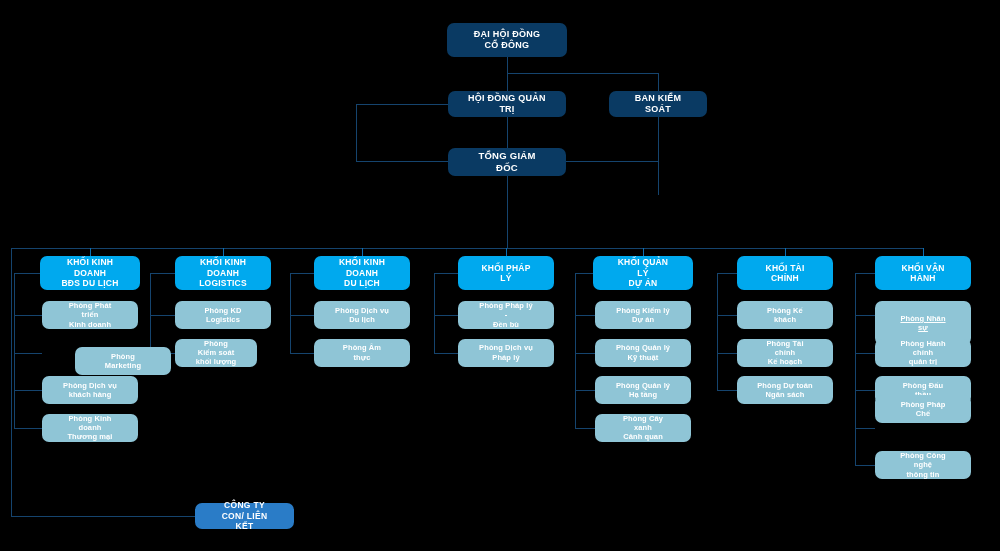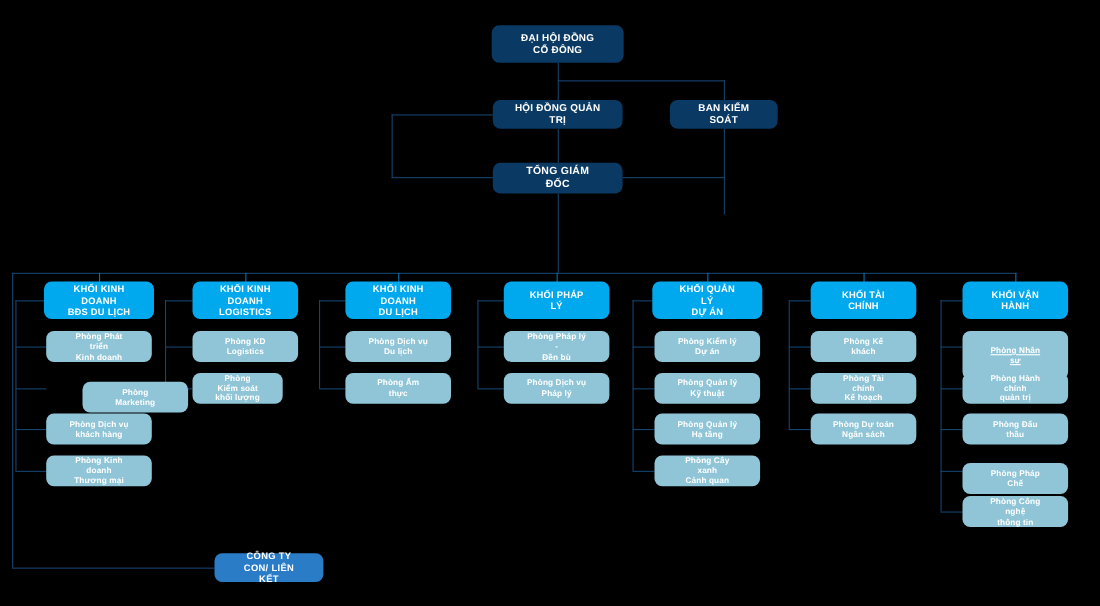--- a/index.html
+++ b/index.html
@@ -188,18 +188,18 @@
       <div class="box steel" style="left: 737px; top: 301px; width: 96px; height: 28px; font-size: 7.5px;">Phòng Kế khách</div>
       <div class="box steel" style="left: 737px; top: 338.5px; width: 96px; height: 28px; font-size: 7.5px;">Phòng Tài chính
 Kế hoạch</div>
       <div class="box steel" style="left: 737px; top: 376px; width: 96px; height: 28px; font-size: 7.5px;">Phòng Dự toán
 Ngân sách</div>
       <div class="box cyan" style="left: 875px; top: 256px; width: 96px; height: 34px; font-size: 8.5px;">KHỐI VẬN HÀNH</div>
       <div class="box steel" style="left: 875px; top: 301px; width: 96px; height: 44px; font-size: 7.5px; text-decoration: underline;">Phòng Nhân sự</div>
       <div class="box steel" style="left: 875px; top: 338.5px; width: 96px; height: 28px; font-size: 7.5px;">Phòng Hành chính
 quản trị</div>
       <div class="box steel" style="left: 875px; top: 376px; width: 96px; height: 28px; font-size: 7.5px;">Phòng Đấu thầu</div>
-      <div class="box steel" style="left: 875px; top: 421px; width: 96px; height: 28px; font-size: 7.5px;">Phòng Pháp Chế</div>
+      <div class="box steel" style="left: 875px; top: 395px; width: 96px; height: 28px; font-size: 7.5px;">Phòng Pháp Chế</div>
       <div class="box steel" style="left: 875px; top: 451px; width: 96px; height: 28px; font-size: 7.5px;">Phòng Công nghệ
 thông tin</div>
     </div>
 
 </div>
 
 </body></html>

